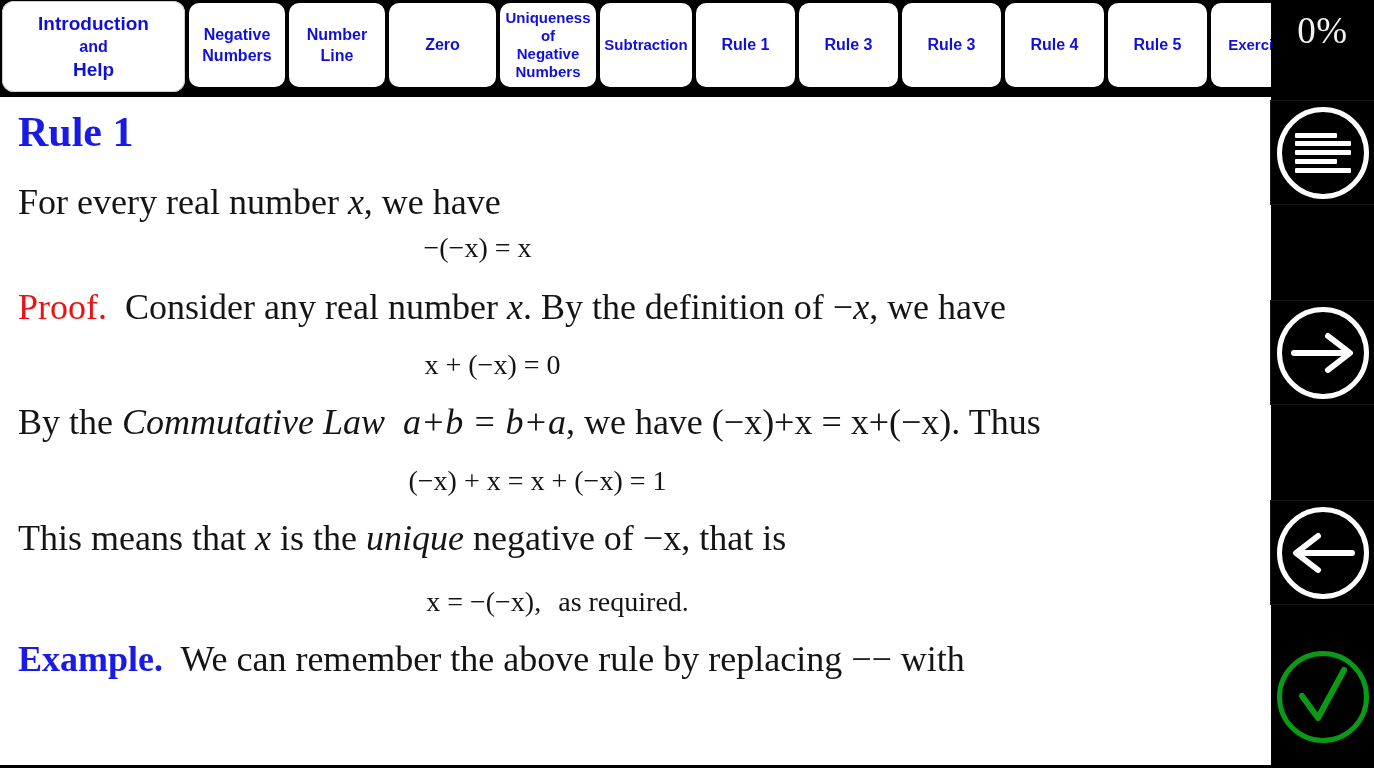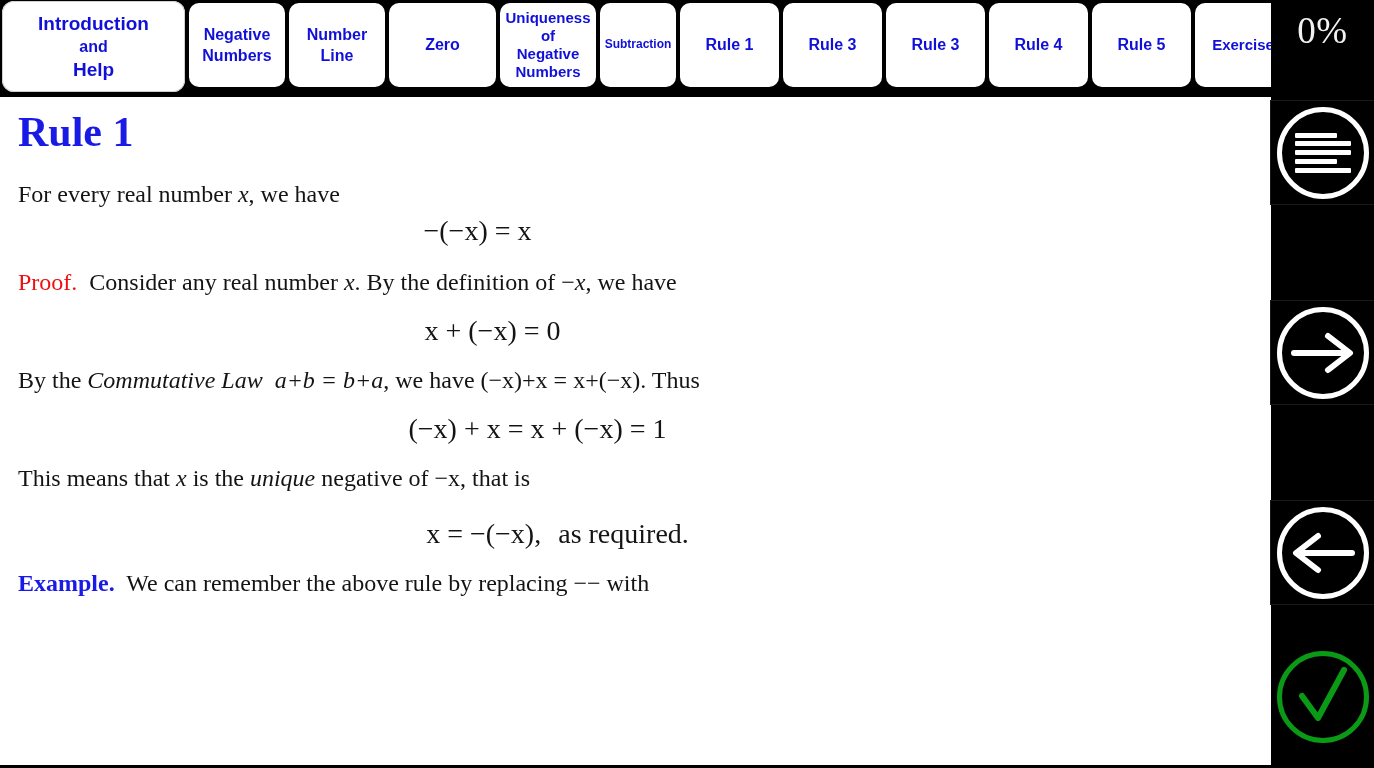--- a/index.html
+++ b/index.html
@@ -41,21 +41,21 @@
     margin-top:1px;
     border-radius:12px;
     font-size:19px;
     width:183px;
     box-shadow:0 0 0 1px #cfcfcf inset;
   }
   .tab.first .l2 { font-size:16px; }
   .tab.w-narrow { width:96px; }
   .tab.w-zero   { width:107px; }
   .tab.w-uniq   { width:96px; font-size:15px; line-height:1.2; }
-  .tab.w-sub    { width:76px; font-size:12px;text-align:right; }
+  .tab.w-sub    { width:92px; font-size:15px;text-align:right; }
   .tab.w-rule   { width:99px; }
   .tab.w-exer   { width:96px; font-size:15px; margin-right:0; }
   .tab .l { display:block; white-space:nowrap; }
 
   
   #progress {
     position:absolute; top:0; left:1271px; width:103px; height:97px;
     display:flex; align-items:flex-start; justify-content:center;
     background:#000;
   }
@@ -80,21 +80,21 @@
 
   h1#page-title {
     color:#1a1ae6;
     font-family:"Liberation Serif", serif;
     font-weight:bold;
     font-size:42px;
     line-height:1.1;
     margin:4px 0 22px 0;
   }
   p.para {
-    font-size:24px;
+    font-size:36px;
     line-height:1.42;
     color:#141414;
     margin:12px 0 4px 0;
   }
   .eq {
     font-size:28px;
     color:#141414;
     text-align:center;
     margin:16px 0 16px 0;
     padding-right:330px;

